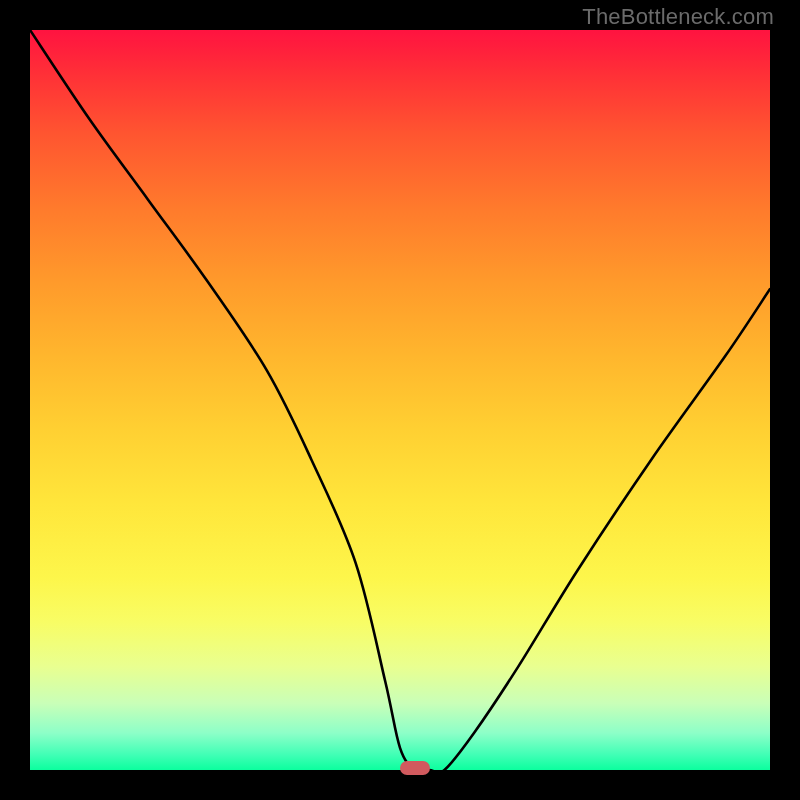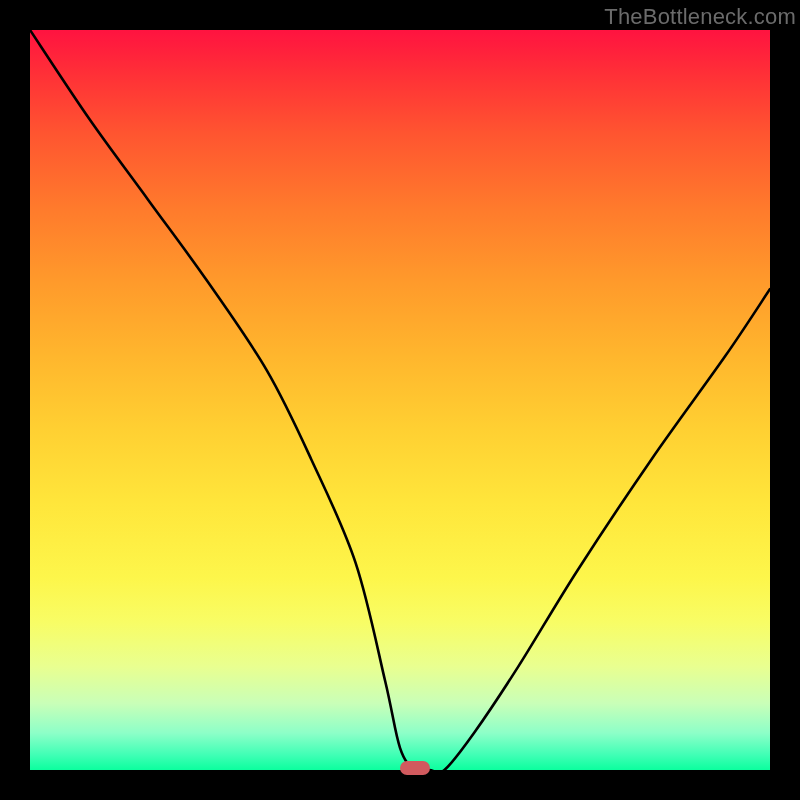--- a/index.html
+++ b/index.html
@@ -38,21 +38,21 @@
       #e9ff90 86%,
       #c9ffb8 91%,
       #8dffc8 95%,
       #3fffb5 98%,
       #0bff9e 100%
     );
   }
   .watermark {
     position: absolute;
     top: 4px;
-    right: 4px;
+    right: 26px;
     color: #6b6b6b;
     font-size: 22px;
     font-weight: 500;
     letter-spacing: 0.2px;
     user-select: none;
   }
   .curve-svg {
     position: absolute;
     left: 0;
     top: 0;

